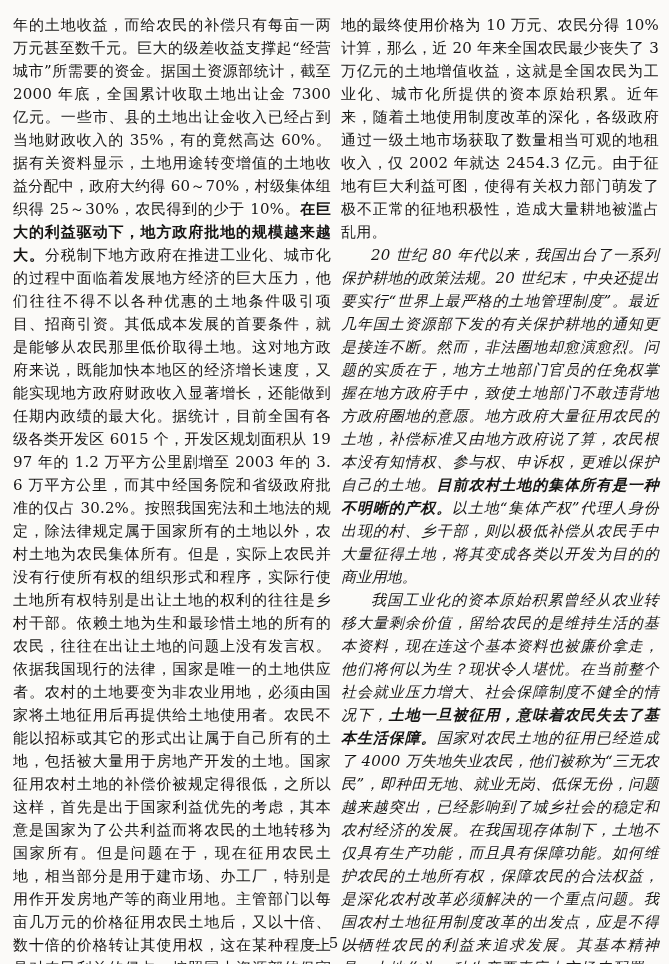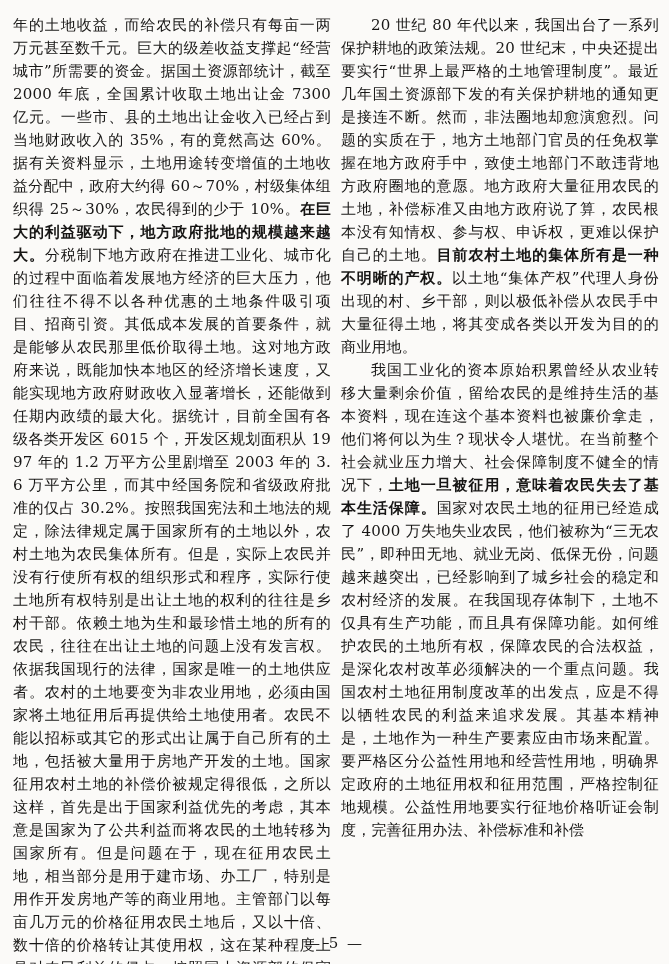--- a/index.html
+++ b/index.html
@@ -33,20 +33,21 @@
     line-height: 23px;
     text-align: justify;
     letter-spacing: 0.2px;
   }
   .para {
     margin: 0;
     word-break: break-all;
   }
   .para.indent {
     text-indent: 2em;
+    font-style: italic;
   }
   .seg { font-weight: normal; }
   .seg.b { font-weight: 700; }
   .page-footer {
     position: absolute;
     left: 0;
     right: 0;
     bottom: 12px;
     text-align: center;
     font-size: 15px;
@@ -58,20 +59,21 @@
 <body>
 
 <div class="scan-page">
   <div class="columns">
 
     <div class="column">
       <p class="para"><span class="seg">年的土地收益，而给农民的补偿只有每亩一两万元甚至数千元。巨大的级差收益支撑起“经营城市”所需要的资金。据国土资源部统计，截至 2000 年底，全国累计收取土地出让金 7300 亿元。一些市、县的土地出让金收入已经占到当地财政收入的 35%，有的竟然高达 60%。据有关资料显示，土地用途转变增值的土地收益分配中，政府大约得 60～70%，村级集体组织得 25～30%，农民得到的少于 10%。</span><span class="seg b">在巨大的利益驱动下，地方政府批地的规模越来越大。</span><span class="seg">分税制下地方政府在推进工业化、城市化的过程中面临着发展地方经济的巨大压力，他们往往不得不以各种优惠的土地条件吸引项目、招商引资。其低成本发展的首要条件，就是能够从农民那里低价取得土地。这对地方政府来说，既能加快本地区的经济增长速度，又能实现地方政府财政收入显著增长，还能做到任期内政绩的最大化。据统计，目前全国有各级各类开发区 6015 个，开发区规划面积从 1997 年的 1.2 万平方公里剧增至 2003 年的 3.6 万平方公里，而其中经国务院和省级政府批准的仅占 30.2%。按照我国宪法和土地法的规定，除法律规定属于国家所有的土地以外，农村土地为农民集体所有。但是，实际上农民并没有行使所有权的组织形式和程序，实际行使土地所有权特别是出让土地的权利的往往是乡村干部。依赖土地为生和最珍惜土地的所有的农民，往往在出让土地的问题上没有发言权。依据我国现行的法律，国家是唯一的土地供应者。农村的土地要变为非农业用地，必须由国家将土地征用后再提供给土地使用者。农民不能以招标或其它的形式出让属于自己所有的土地，包括被大量用于房地产开发的土地。国家征用农村土地的补偿价被规定得很低，之所以这样，首先是出于国家利益优先的考虑，其本意是国家为了公共利益而将农民的土地转移为国家所有。但是问题在于，现在征用农民土地，相当部分是用于建市场、办工厂，特别是用作开发房地产等的商业用地。主管部门以每亩几万元的价格征用农民土地后，又以十倍、数十倍的价格转让其使用权，这在某种程度上是对农民利益的侵占。按照国土资源部的保守统计，从 1987 年到 2001 年，全国非农建设占用耕地 3300 多万亩，其中近七成是政府用行政方式征占的土地。如果以每亩</span></p>
     </div>
 
     <div class="column">
+      <p class="para"><span class="seg">地的最终使用价格为 10 万元、农民分得 10% 计算，那么，近 20 年来全国农民最少丧失了 3 万亿元的土地增值收益，这就是全国农民为工业化、城市化所提供的资本原始积累。近年来，随着土地使用制度改革的深化，各级政府通过一级土地市场获取了数量相当可观的地租收入，仅 2002 年就达 2454.3 亿元。由于征地有巨大利益可图，使得有关权力部门萌发了极不正常的征地积极性，造成大量耕地被滥占乱用。</span></p>
       <p class="para indent"><span class="seg">20 世纪 80 年代以来，我国出台了一系列保护耕地的政策法规。20 世纪末，中央还提出要实行“世界上最严格的土地管理制度”。最近几年国土资源部下发的有关保护耕地的通知更是接连不断。然而，非法圈地却愈演愈烈。问题的实质在于，地方土地部门官员的任免权掌握在地方政府手中，致使土地部门不敢违背地方政府圈地的意愿。地方政府大量征用农民的土地，补偿标准又由地方政府说了算，农民根本没有知情权、参与权、申诉权，更难以保护自己的土地。</span><span class="seg b">目前农村土地的集体所有是一种不明晰的产权。</span><span class="seg">以土地“集体产权”代理人身份出现的村、乡干部，则以极低补偿从农民手中大量征得土地，将其变成各类以开发为目的的商业用地。</span></p>
       <p class="para indent"><span class="seg">我国工业化的资本原始积累曾经从农业转移大量剩余价值，留给农民的是维持生活的基本资料，现在连这个基本资料也被廉价拿走，他们将何以为生？现状令人堪忧。在当前整个社会就业压力增大、社会保障制度不健全的情况下，</span><span class="seg b">土地一旦被征用，意味着农民失去了基本生活保障。</span><span class="seg">国家对农民土地的征用已经造成了 4000 万失地失业农民，他们被称为“三无农民”，即种田无地、就业无岗、低保无份，问题越来越突出，已经影响到了城乡社会的稳定和农村经济的发展。在我国现存体制下，土地不仅具有生产功能，而且具有保障功能。如何维护农民的土地所有权，保障农民的合法权益，是深化农村改革必须解决的一个重点问题。我国农村土地征用制度改革的出发点，应是不得以牺牲农民的利益来追求发展。其基本精神是，土地作为一种生产要素应由市场来配置。要严格区分公益性用地和经营性用地，明确界定政府的土地征用权和征用范围，严格控制征地规模。公益性用地要实行征地价格听证会制度，完善征用办法、补偿标准和补偿</span></p>
     </div>
 
   </div>
 
   <div class="page-footer">— 5 —</div>
 </div>
 
 </body></html>

